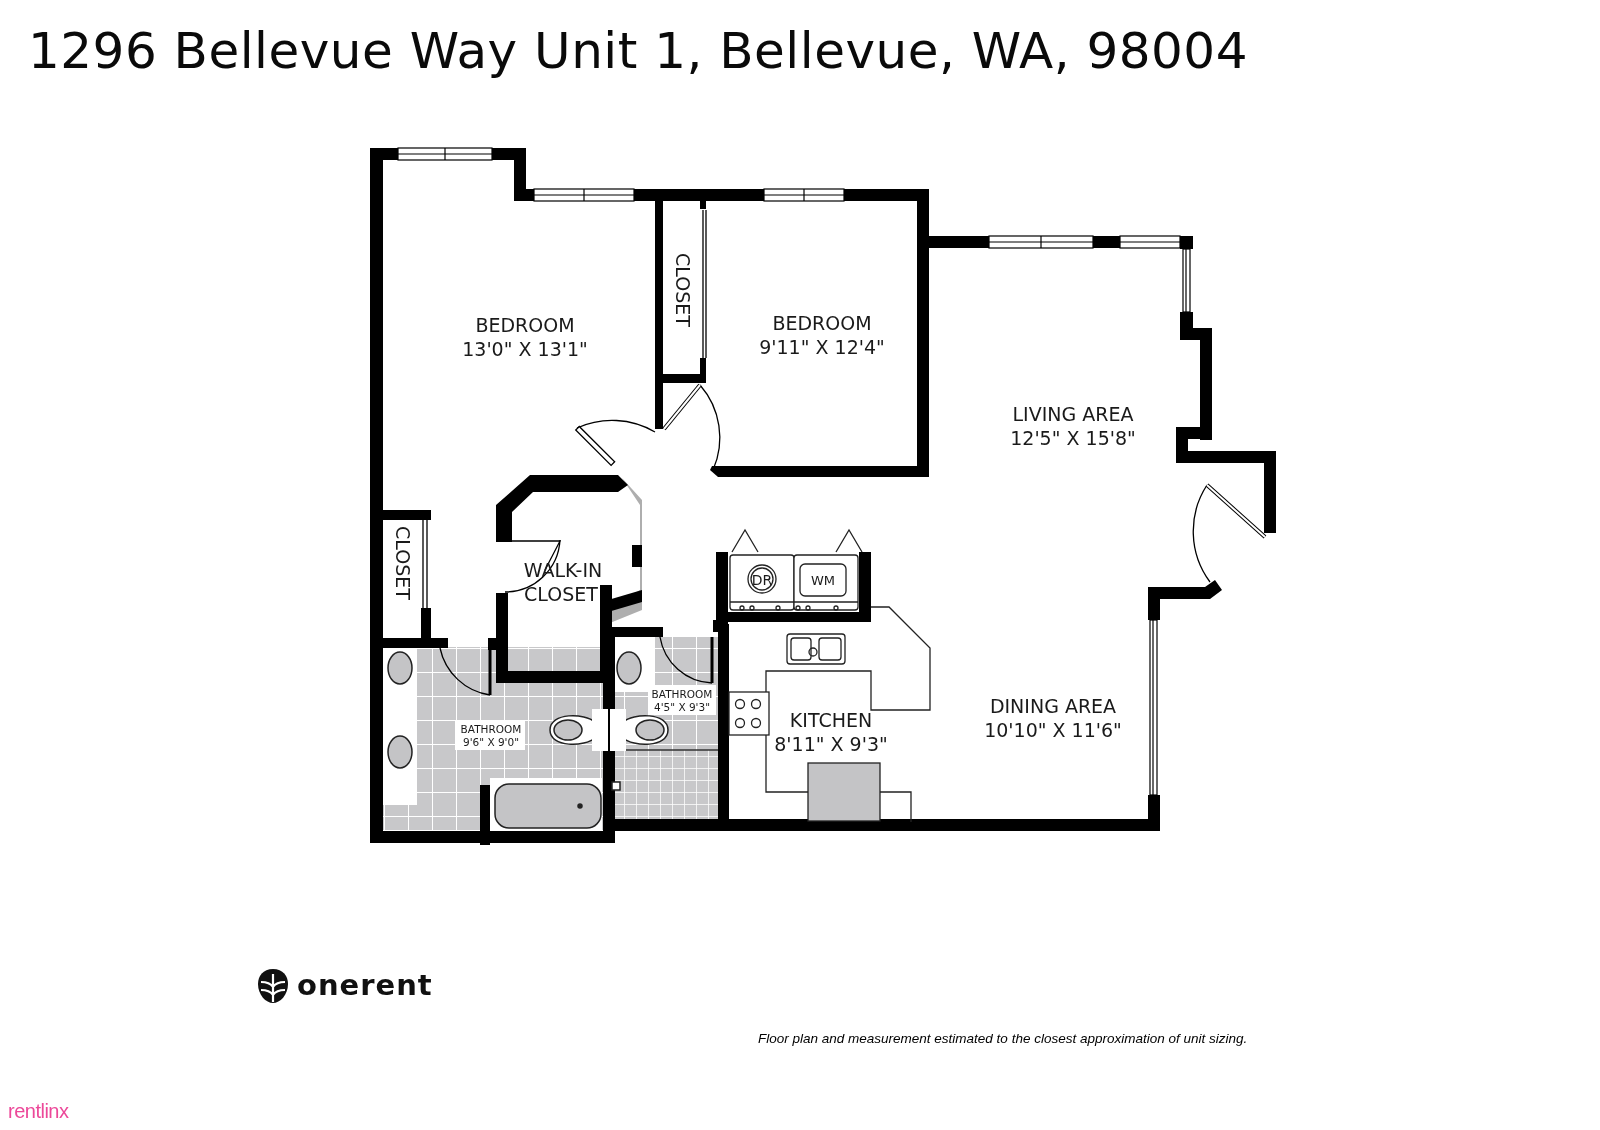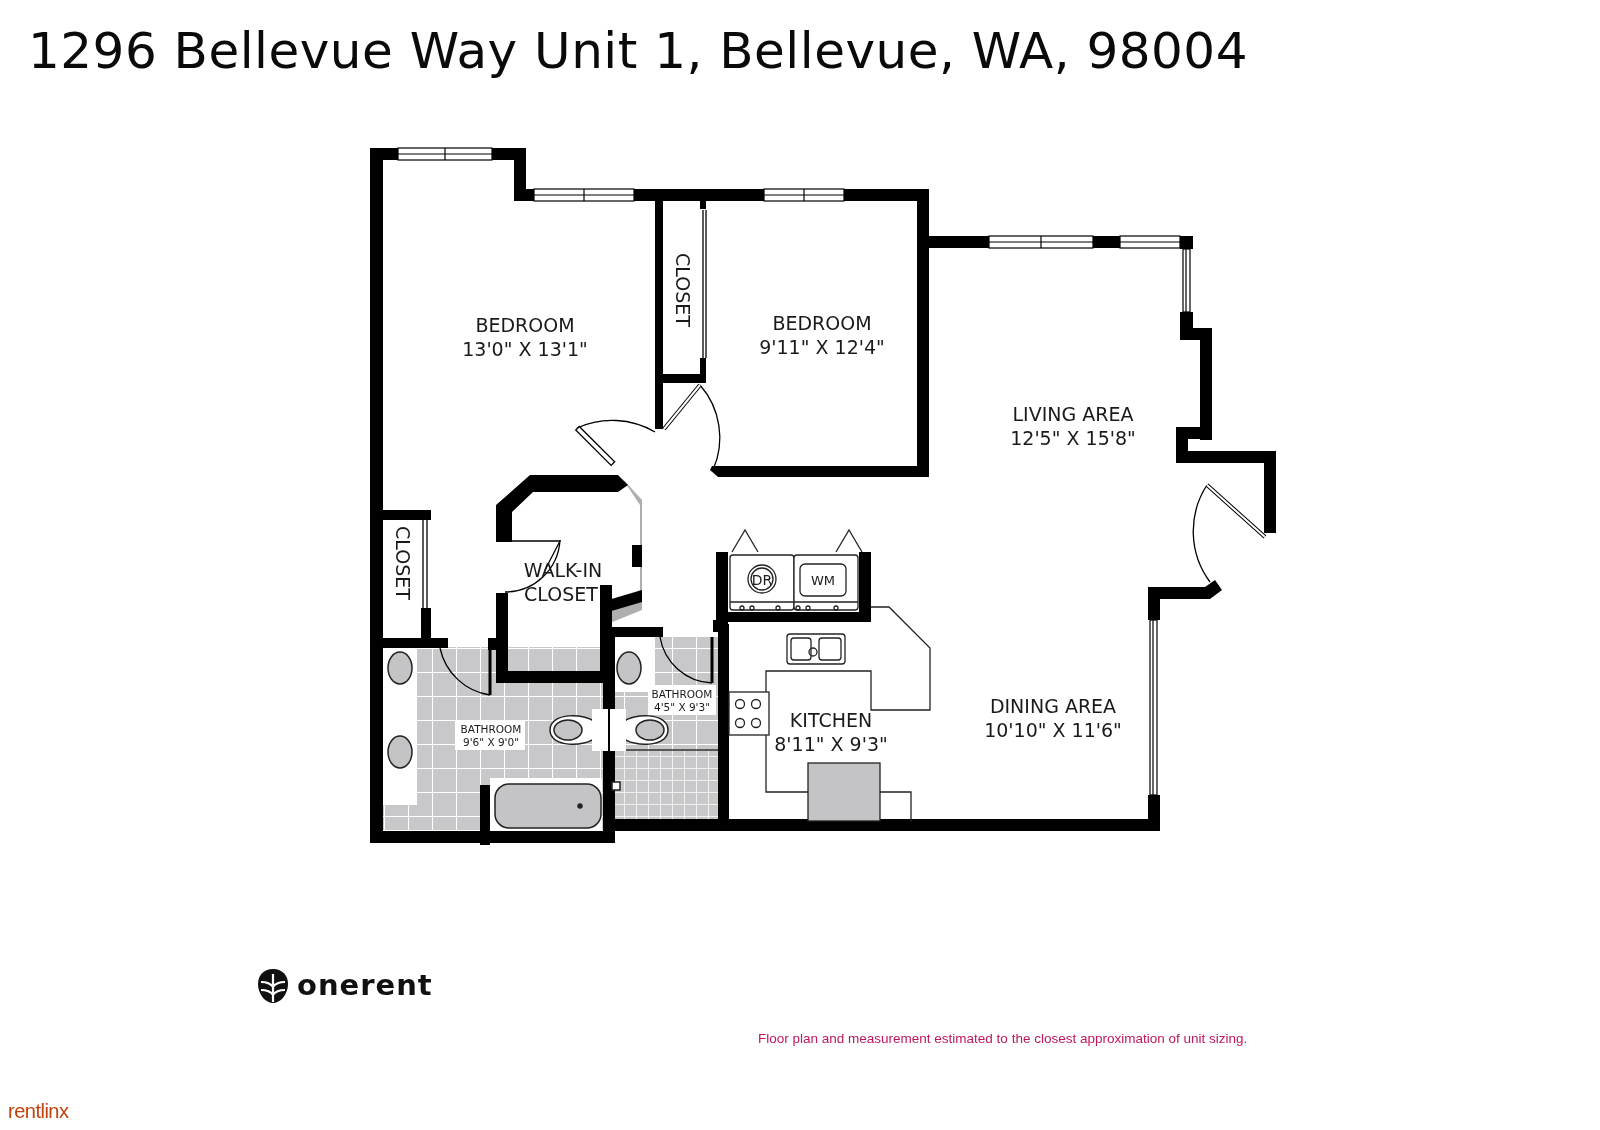--- a/index.html
+++ b/index.html
@@ -2,22 +2,22 @@
 <html><head>
   <meta charset="utf-8">
   <style>
     html, body { margin: 0; padding: 0; background: #ffffff; }
     body { width: 1600px; height: 1130px; position: relative; overflow: hidden; font-family: "DejaVu Sans", sans-serif; color: #111; }
     .title { position: absolute; left: 0; top: 22px; width: 1276px; text-align: center; font-size: 50px; font-weight: 500; letter-spacing: 0.5px; color: #0a0a0a; font-family: "DejaVu Sans", sans-serif; }
     .plan { position: absolute; left: 0; top: 0; width: 1600px; height: 1130px; }
     .room-label { font-family: "DejaVu Sans", sans-serif; fill: #1a1a1a; text-anchor: middle; }
     .brand { position: absolute; left: 257px; top: 968px; display: flex; gap: 8px; }
     .brand-text { font-size: 29px; font-weight: bold; letter-spacing: 1px; color: #111; font-family: "DejaVu Sans", sans-serif; }
-    .disclaimer { position: absolute; left: 758px; top: 1030px; font-family: "Liberation Sans", sans-serif; font-size: 13.5px; line-height: 17px; color: #be185d; }
-    .watermark { position: absolute; left: 8px; top: 1100px; font-family: "Liberation Sans", sans-serif; font-size: 20px; color: #c2410c; letter-spacing: -0.5px; }
+    .disclaimer { position: absolute; left: 758px; top: 1030px; font-family: "Liberation Sans", sans-serif; font-size: 13.5px; line-height: 17px; color: #000000; font-style: italic; }
+    .watermark { position: absolute; left: 8px; top: 1100px; font-family: "Liberation Sans", sans-serif; font-size: 20px; color: #ec4899; letter-spacing: -0.5px; }
   </style>
 </head>
 <body>
 
 <div class="title">1296 Bellevue Way Unit 1, Bellevue, WA, 98004</div>
 
 <svg class="plan" viewBox="0 0 1600 1130" xmlns="http://www.w3.org/2000/svg">
   <defs>
     <pattern id="tiles" x="0" y="0" width="24" height="24" patternUnits="userSpaceOnUse">
       <rect width="24" height="24" fill="#c8c8ca"></rect>

